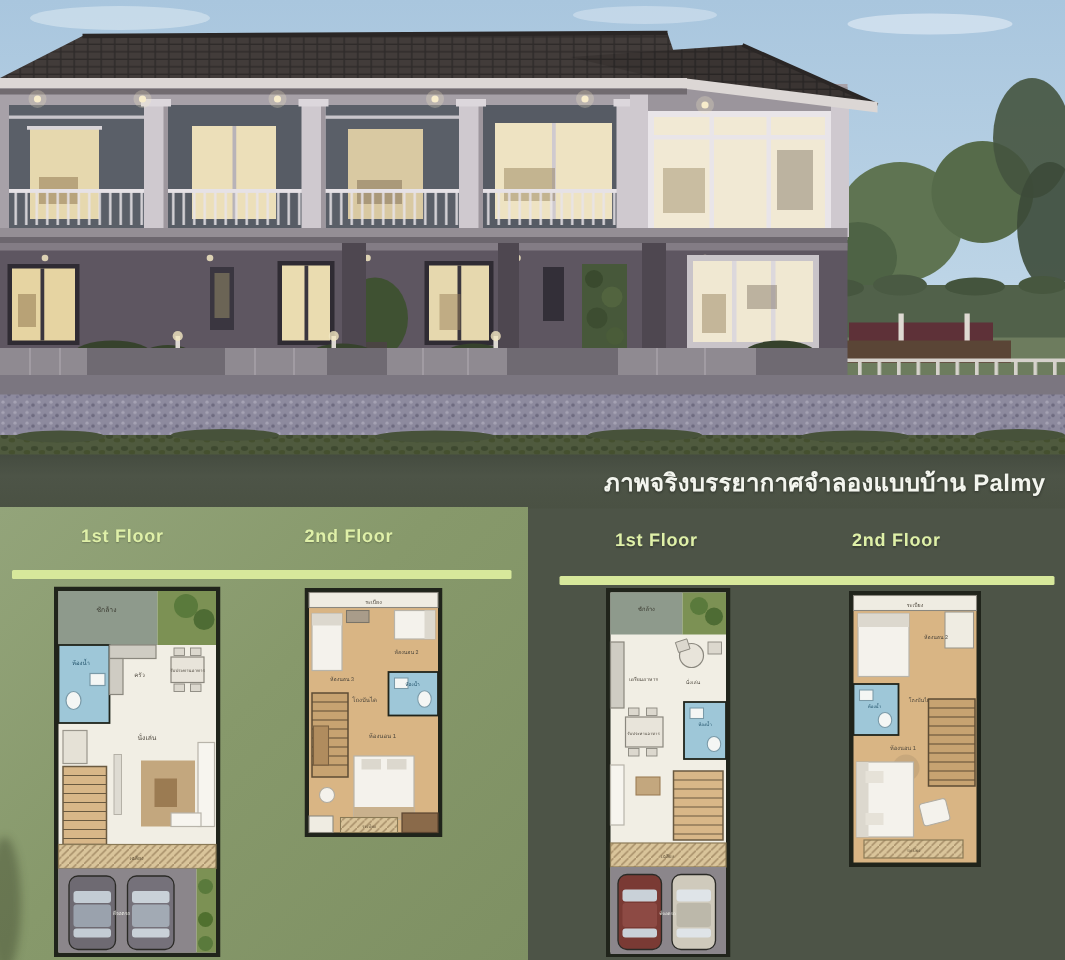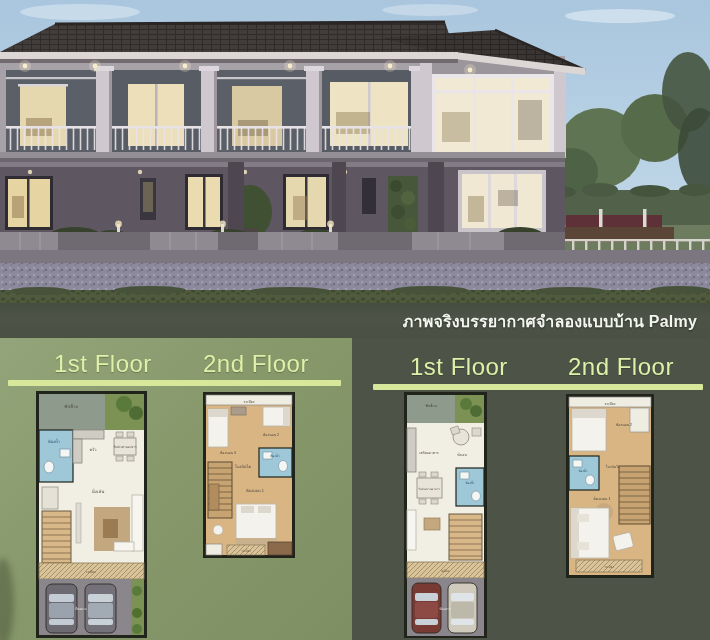--- a/index.html
+++ b/index.html
@@ -2,21 +2,21 @@
 <html><head>
 <meta charset="utf-8">
 <style>
   html,body{margin:0;padding:0;background:#222;}
   .page{position:relative;width:710px;height:640px;overflow:hidden;font-family:"Liberation Sans",sans-serif;background:#4d5447;text-align:right;}
   .photo-wrap{position:absolute;left:0;top:0;width:710px;height:305px;}
   .caption-band{position:absolute;left:0;top:303px;width:710px;height:36px;background:linear-gradient(#454c40,#4d5447 40%,#4a5143);}
   .caption-text{position:absolute;right:13px;top:6px;color:#f3f5ee;font-size:16px;font-weight:bold;letter-spacing:.2px;text-shadow:0 1px 2px rgba(0,0,0,.45);}
   .panel-left{position:absolute;left:0;top:338px;width:352px;height:302px;background:linear-gradient(135deg,#93a47a 0%,#87996b 45%,#7e9063 100%);}
   .panel-right{position:absolute;left:352px;top:338px;width:358px;height:302px;background:linear-gradient(160deg,#50623f 0%,#485a3b 50%,#4253355 100%),#485a3b;}
-  .floor-label{position:absolute;font-size:24px;font-weight:normal;color:#dff0a8;letter-spacing:.5px;text-shadow:0 1px 1px rgba(0,0,0,.25);}
+  .floor-label{position:absolute;font-size:12px;font-weight:bold;color:#dff0a8;letter-spacing:.5px;text-shadow:0 1px 1px rgba(0,0,0,.25);}
   .bar{position:absolute;height:6px;background:#d7e89b;border-radius:1px;}
   .plan{position:absolute;display:block;}
   .smudge{position:absolute;background:rgba(20,25,12,.28);filter:blur(3px);border-radius:50%;}
   svg text{font-family:"Liberation Sans",sans-serif;}
 </style>
 </head>
 <body>
 
 <div class="page">
 

